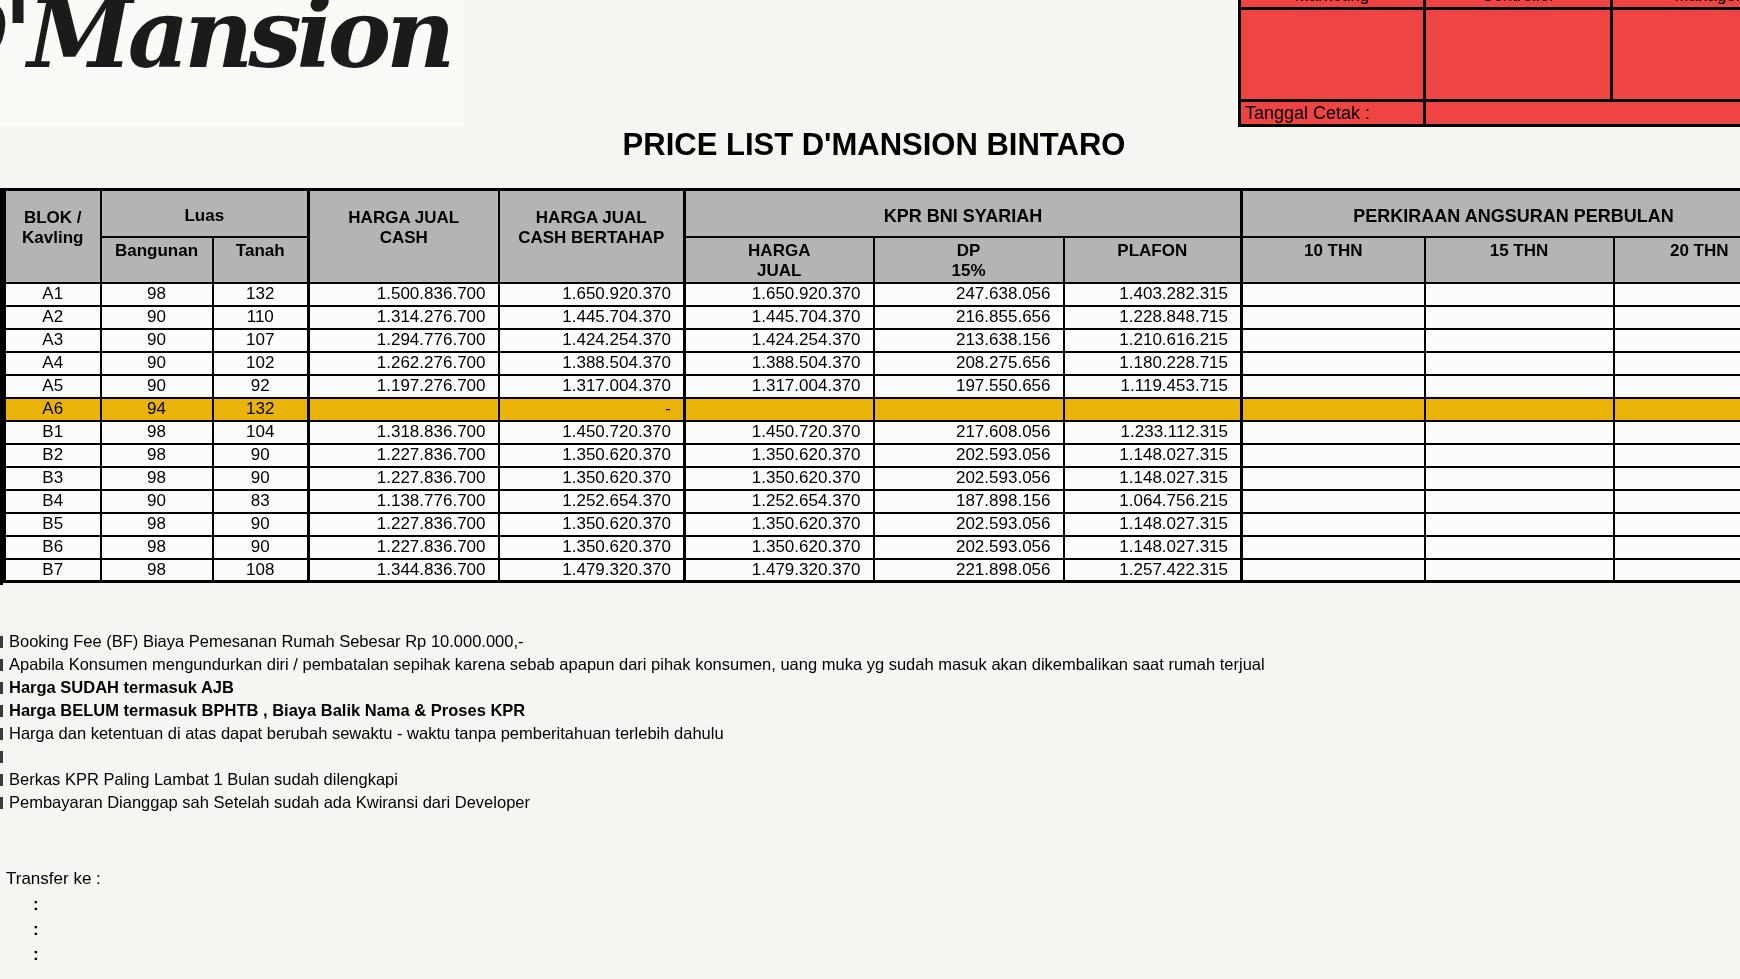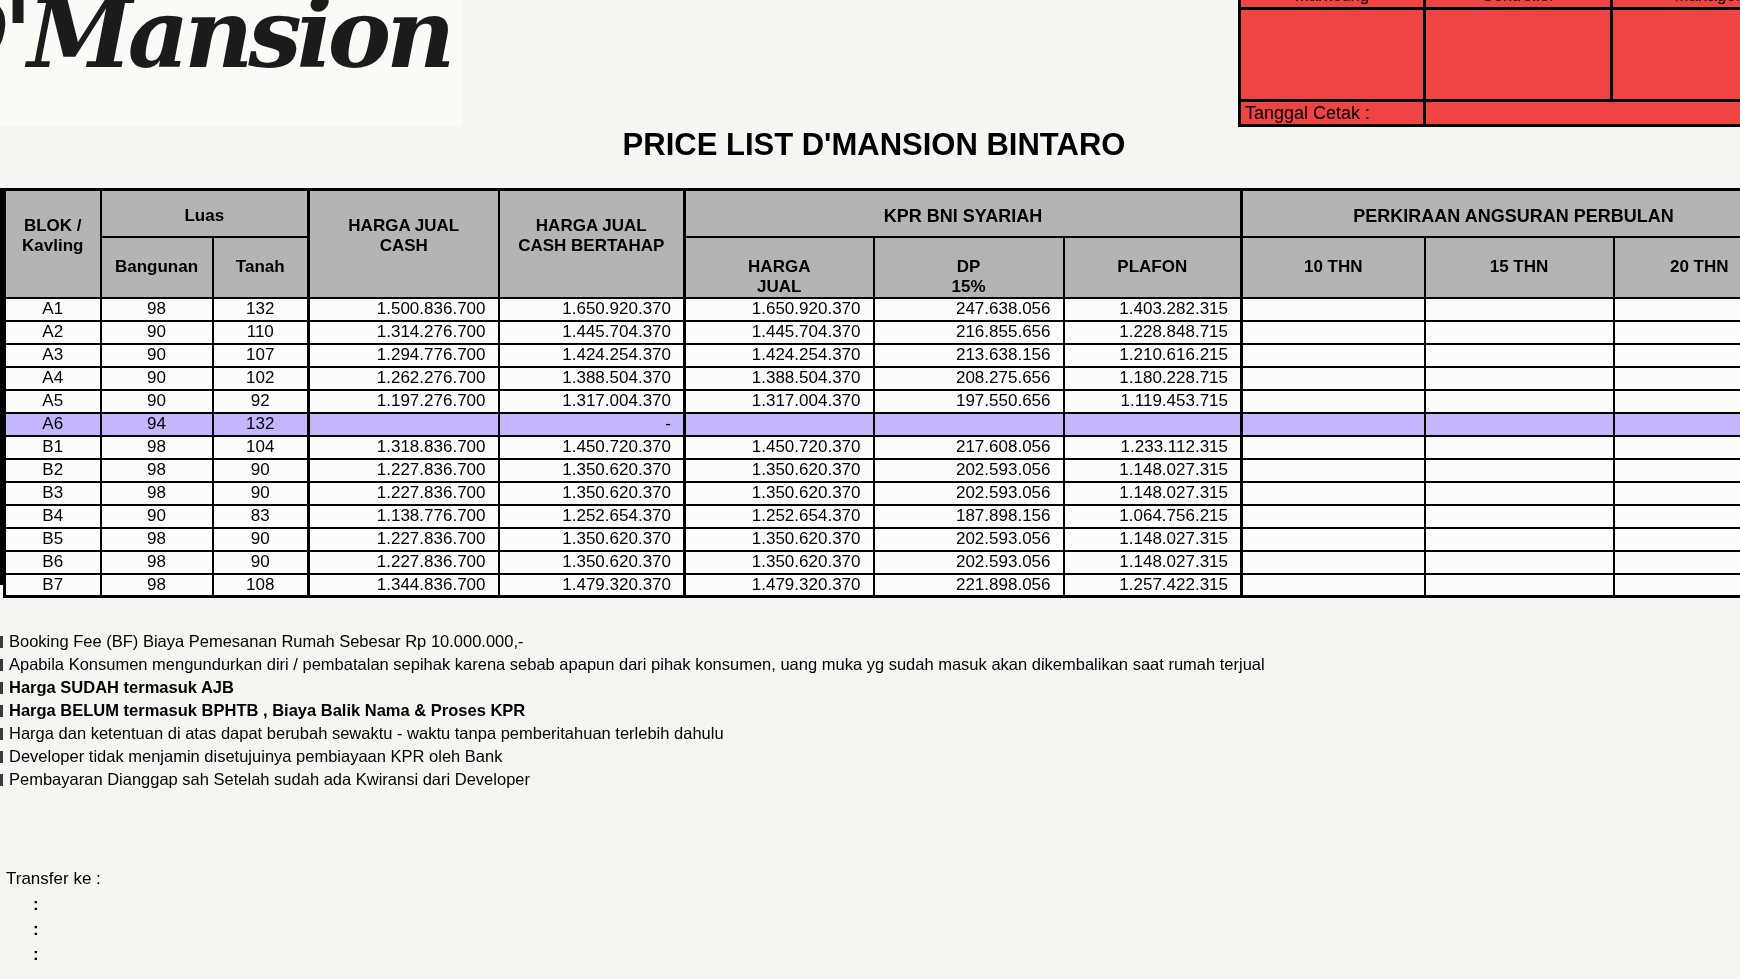--- a/index.html
+++ b/index.html
@@ -31,26 +31,26 @@
 
   
   .sliver { position: absolute; left: 0; top: 188px; width: 3px; height: 397px; background: #000; }
   .price { position: absolute; left: 3px; top: 188px; border-collapse: collapse;
            table-layout: fixed; width: 1781px; border: 3px solid #000; }
   .price th, .price td { border: 2px solid #000; overflow: hidden; }
   .price thead th { background: #b4b4b2; font-weight: bold; font-size: 17px;
                     text-align: center; white-space: pre-line; line-height: 20px; }
   .row-group th { height: 47px; vertical-align: bottom; padding-bottom: 10px; }
   .row-group th.span2 { vertical-align: middle; padding-bottom: 16px; }
-  .row-sub th { height: 46px; vertical-align: top; padding-top: 19px; }
+  .row-sub th { height: 46px; vertical-align: top; padding-top: 3px; }
   .price thead th.big { font-size: 18px; }
   .price tbody td { height: 23px; font-size: 17px; background: #fcfcfb;
                     text-align: center; line-height: 20px; vertical-align: middle; }
   .price tbody td.num { text-align: right; padding-right: 12px; }
-  .price tbody tr.hl td { background: #c4b5fd; }
+  .price tbody tr.hl td { background: #eab308; }
   .price .sec { border-left-width: 3px; }
 
   
   .notes { position: absolute; left: 0; top: 630px; font-size: 16.5px; }
   .note { position: relative; height: 23px; line-height: 23px; padding-left: 9px; white-space: nowrap; }
   .note.bold { font-weight: bold; }
   .cut-mark { position: absolute; left: 0; top: 6px; width: 2.5px; height: 12px; background: #3a3a3a; }
 
   
   .transfer { position: absolute; left: 6px; top: 866px; font-size: 17px; }
@@ -308,21 +308,22 @@
         </tr>
       </tbody>
   </table>
 
   <div class="notes">
       <div class="note"><span class="cut-mark"></span><span>Booking Fee (BF) Biaya Pemesanan Rumah Sebesar Rp 10.000.000,-</span></div>
       <div class="note"><span class="cut-mark"></span><span>Apabila Konsumen mengundurkan diri / pembatalan sepihak karena sebab apapun dari pihak konsumen, uang muka yg sudah masuk akan dikembalikan saat rumah terjual</span></div>
       <div class="note bold"><span class="cut-mark"></span><span>Harga SUDAH termasuk AJB</span></div>
       <div class="note bold"><span class="cut-mark"></span><span>Harga BELUM termasuk BPHTB , Biaya Balik Nama &amp; Proses KPR</span></div>
       <div class="note"><span class="cut-mark"></span><span>Harga dan ketentuan di atas dapat berubah sewaktu - waktu tanpa pemberitahuan terlebih dahulu</span></div>
-      <div class="note"><span class="cut-mark"></span><span>Developer tidak menjamin disetujuinya pembiayaan KPR oleh Bank</span></div>
+      <div class="note"><span class="cut-mark"></span></div>
+      <div class="note"><span class="cut-mark"></span><span>Berkas KPR Paling Lambat 1 Bulan sudah dilengkapi</span></div>
       <div class="note"><span class="cut-mark"></span><span>Pembayaran Dianggap sah Setelah sudah ada Kwiransi dari Developer</span></div>
     </div>
 
   <div class="transfer">
     <div class="transfer-label">Transfer ke :</div>
   <div class="colon">:</div>
       <div class="colon">:</div>
       <div class="colon">:</div>
     </div>
 

